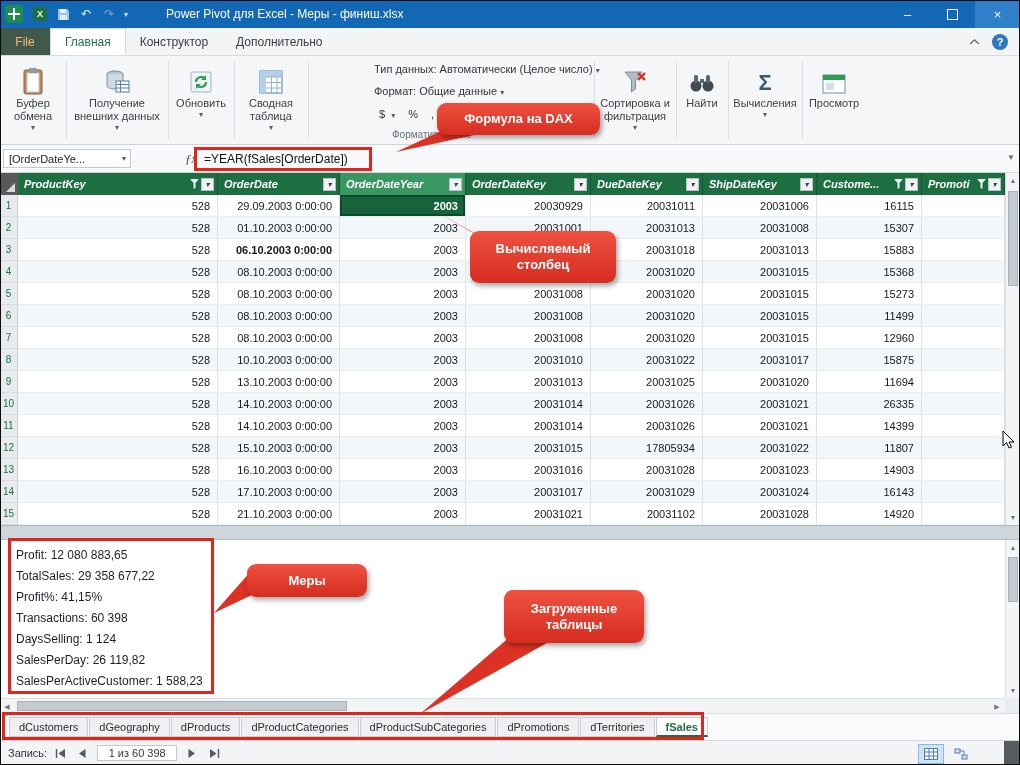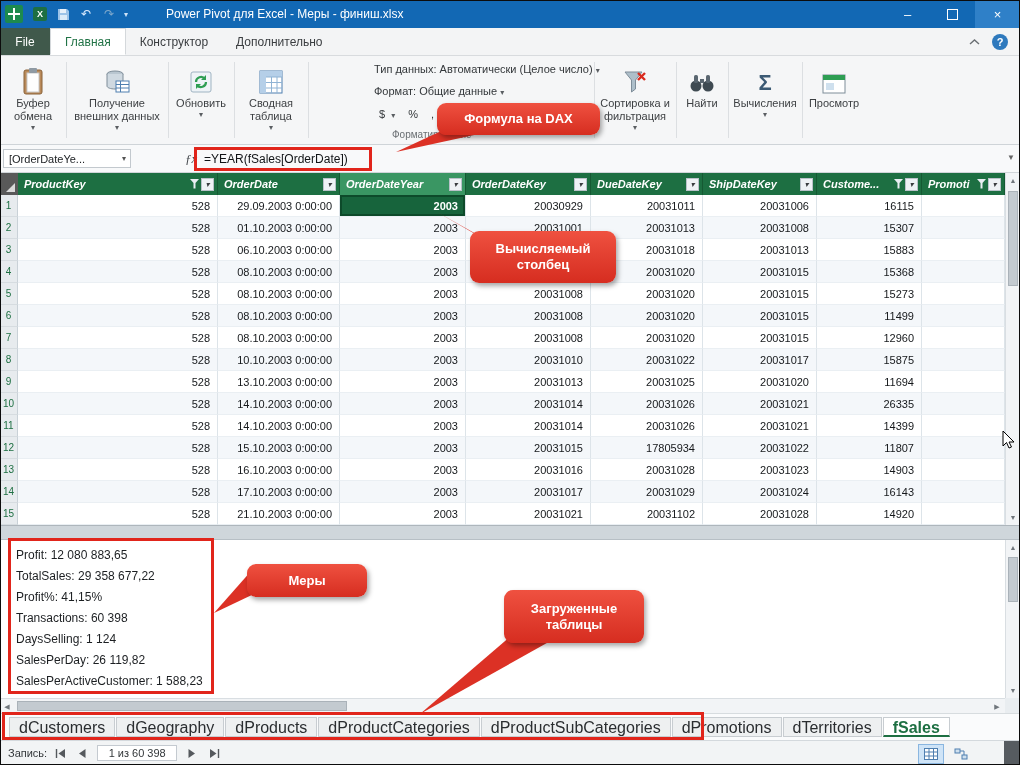--- a/index.html
+++ b/index.html
@@ -21,21 +21,21 @@
   .qcaret{font-size:8px;color:#cfe3f7;}
   .wtitle{margin-left:38px;font-size:12px;white-space:nowrap;}
   .wbtns{margin-left:auto;display:flex;height:28px;}
   .wbtn{width:45px;height:28px;display:flex;align-items:center;justify-content:center;font-size:13px;color:#fff;}
   .maxbox{width:9px;height:9px;border:1px solid #fff;display:inline-block;}
   .wbtn.close{background:#2f80c8;}
 
   
   .tabrow{position:absolute;left:0;top:28px;width:100%;height:28px;background:#f3f4f5;
           border-bottom:1px solid #d8dbde;display:flex;align-items:stretch;z-index:5;box-sizing:border-box;}
-  .filetab{width:50px;background:#40594b;color:#ffffff;font-size:12px;display:flex;align-items:center;justify-content:center;}
+  .filetab{width:50px;background:#40594b;color:#fdba74;font-size:12px;display:flex;align-items:center;justify-content:center;}
   .rtab{padding:0 14px;font-size:12px;color:#3a3d40;display:flex;align-items:center;}
   .rtab.active{background:#fff;border:1px solid #d4d8db;border-bottom:1px solid #fff;color:#217346;}
   .tabrow-right{margin-left:auto;display:flex;align-items:center;gap:12px;margin-right:12px;}
   .helpicon{width:16px;height:16px;border-radius:50%;background:#2e79bd;color:#fff;font-size:11px;font-weight:bold;
             display:flex;align-items:center;justify-content:center;}
 
   
   .ribbon{position:absolute;left:0;top:56px;width:100%;height:89px;background:#f5f6f7;
           border-bottom:1px solid #cfd4d8;box-sizing:border-box;z-index:4;}
   .rsep{position:absolute;top:6px;bottom:6px;width:1px;background:#dcdfe2;}
@@ -96,21 +96,21 @@
           font-size:7px;color:#70767c;}
   .vthumb{position:absolute;left:2px;width:10px;background:#c3cad0;border:1px solid #aab2b9;box-sizing:border-box;}
   .hscroll{position:absolute;left:0;top:698px;width:1005px;height:15px;background:#f2f4f6;border-top:1px solid #d9dee2;box-sizing:border-box;z-index:3;}
   .hthumb{position:absolute;top:2px;height:10px;background:#c3cad0;border:1px solid #aab2b9;box-sizing:border-box;}
   .scorner{position:absolute;left:1005px;top:698px;width:15px;height:15px;background:#e9edf0;z-index:3;}
 
   
   .tabsbar{position:absolute;left:0;top:713px;width:100%;height:27px;background:#fafbfc;border-top:1px solid #d7dcdf;
            box-sizing:border-box;display:flex;align-items:center;padding-left:9px;gap:1px;z-index:4;}
   .ttab{height:20px;line-height:19px;padding:0 9px;background:#eef0f1;border:1px solid #c8cdd1;
-        font-size:16px;color:#2a2d30;box-sizing:border-box;white-space:nowrap;}
+        font-size:11px;color:#2a2d30;box-sizing:border-box;white-space:nowrap;}
   .ttab.active{background:#fff;color:#1d6f42;font-weight:bold;border-bottom:2px solid #1d6f42;}
 
   
   .status{position:absolute;left:0;top:740px;width:100%;height:25px;background:#f2f4f5;border-top:1px solid #d4d9dd;
           box-sizing:border-box;display:flex;align-items:center;font-size:11px;color:#33373a;z-index:5;}
   .status .lbl{margin-left:8px;}
   .navbtn{width:18px;height:16px;display:flex;align-items:center;justify-content:center;margin-left:4px;}
   .recbox{margin-left:6px;margin-right:2px;width:80px;height:16px;background:#fff;border:1px solid #c4cad0;
           box-sizing:border-box;display:flex;align-items:center;justify-content:center;font-size:11px;}
   .viewbtns{position:absolute;right:46px;top:3px;display:flex;gap:4px;}
@@ -373,21 +373,21 @@
           <div class="gcell" style="width: 126px;">2003</div>
           <div class="gcell" style="width: 125px;">20031001</div>
           <div class="gcell" style="width: 112px;">20031013</div>
           <div class="gcell" style="width: 114px;">20031008</div>
           <div class="gcell" style="width: 105px;">15307</div>
           <div class="gcell" style="width: 83px;"></div>
         </div>
         <div class="grow">
           <div class="rownum">3</div>
           <div class="gcell" style="width: 200px;">528</div>
-          <div class="gcell" style="width: 122px;">06.10.2003 0:00:00</div>
+          <div class="gcell" style="width: 122px; font-weight: bold;">06.10.2003 0:00:00</div>
           <div class="gcell" style="width: 126px;">2003</div>
           <div class="gcell" style="width: 125px;">20031006</div>
           <div class="gcell" style="width: 112px;">20031018</div>
           <div class="gcell" style="width: 114px;">20031013</div>
           <div class="gcell" style="width: 105px;">15883</div>
           <div class="gcell" style="width: 83px;"></div>
         </div>
         <div class="grow alt">
           <div class="rownum">4</div>
           <div class="gcell" style="width: 200px;">528</div>

